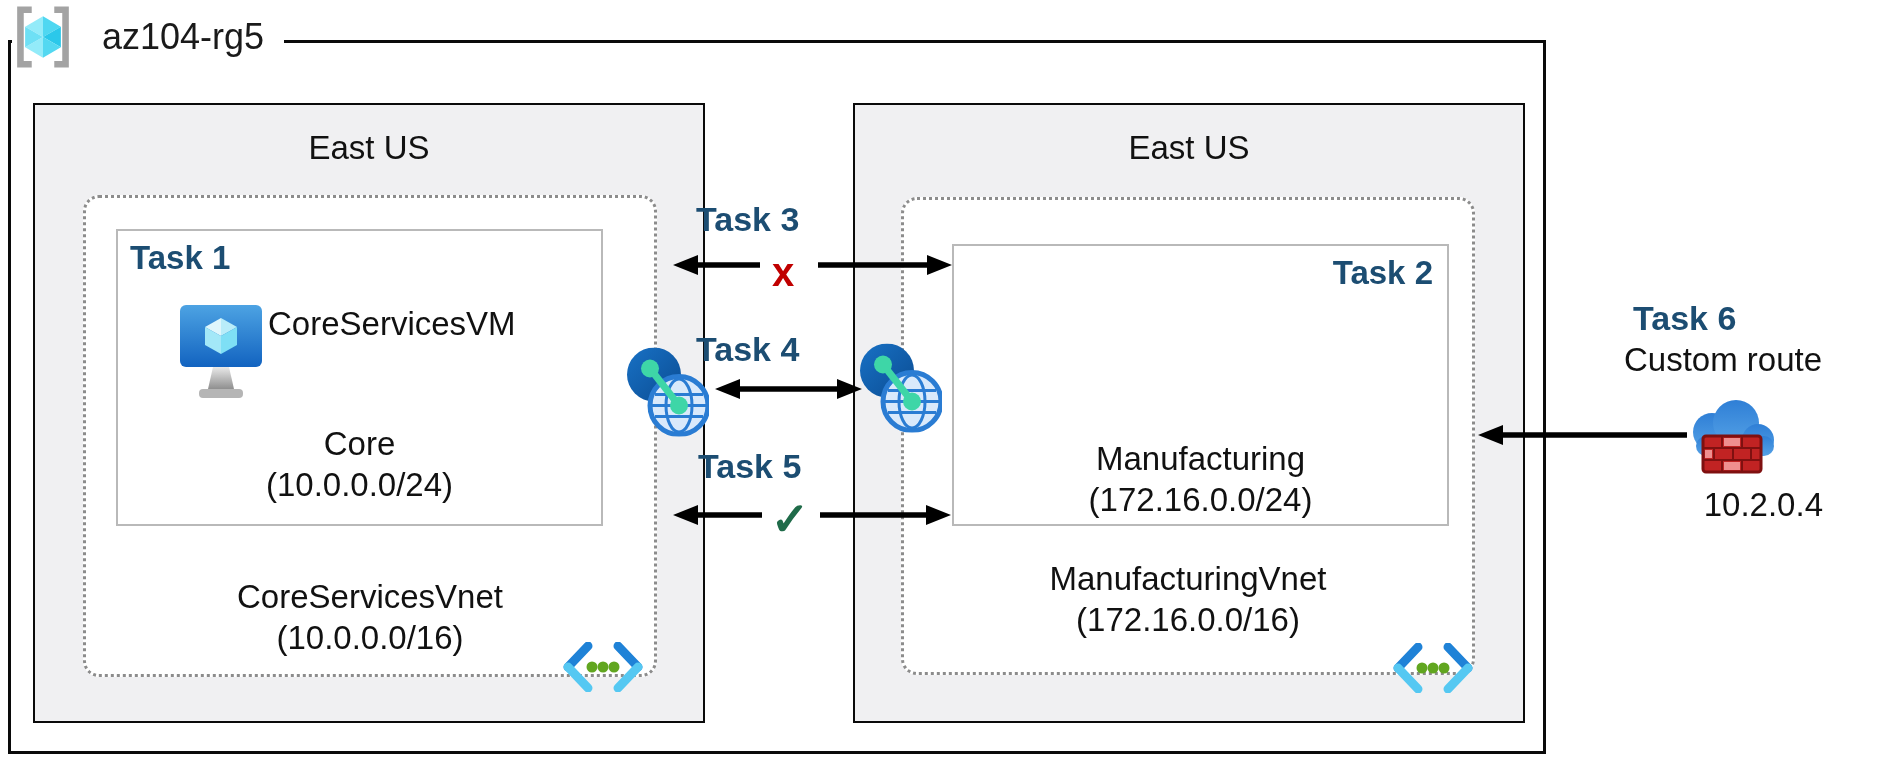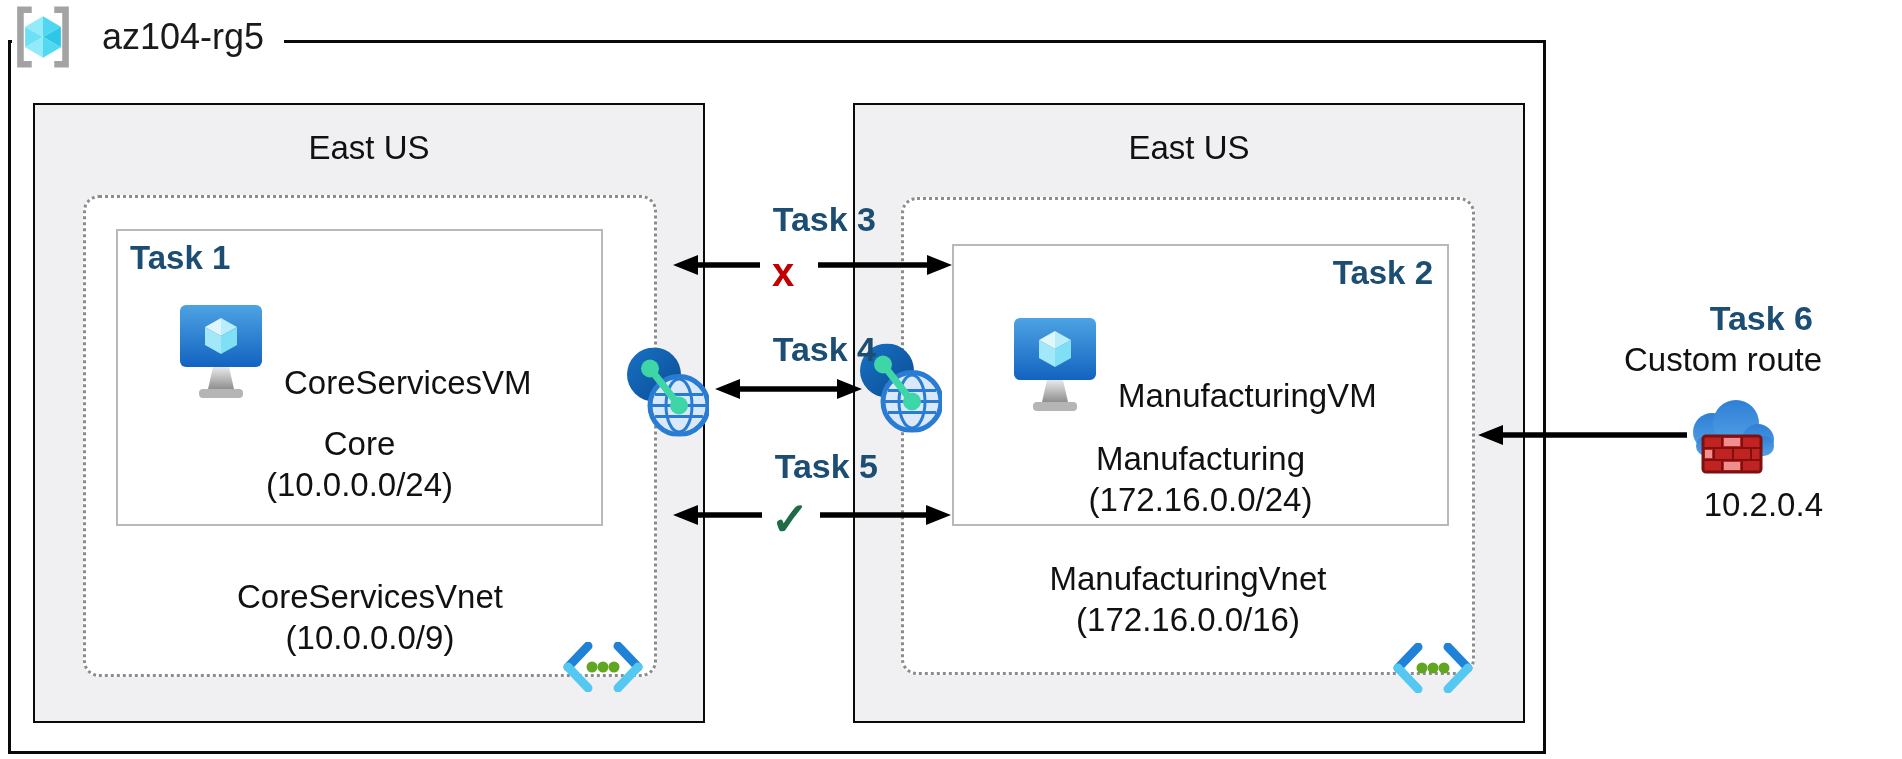--- a/index.html
+++ b/index.html
@@ -25,35 +25,35 @@
   .vnet-area.r{left:46px;top:92px;width:574px;height:478px;}
 
   
   .subnet-box{position:absolute;background:#fff;border:2px solid #b9b9b9;box-sizing:border-box;}
   .subnet-box.l{left:30px;top:31px;width:487px;height:297px;}
   .subnet-box.r{left:48px;top:44px;width:497px;height:282px;}
 
   .task-corner{position:absolute;top:8px;font-size:33px;font-weight:bold;color:#1c4d72;}
   .task-corner.tl{left:12px;} .task-corner.tr{right:14px;margin-left:36px;}
 
-  .vm-row{position:absolute;display:flex;align-items:flex-end;gap:22px;}
+  .vm-row{position:absolute;display:flex;align-items:flex-start;gap:6px;}
   .vm-row.l{left:62px;top:74px;} .vm-row.r{left:60px;top:72px;}
   .vm-name{font-size:33px;color:#111;white-space:nowrap;}
   .vm-svg{width:82px;height:97px;flex:0 0 auto;}
 
   .subnet-label{position:absolute;left:0;right:0;top:192px;text-align:center;
                 font-size:33px;line-height:41px;color:#111;}
   .vnet-label{position:absolute;left:0;right:0;text-align:center;font-size:33px;line-height:41px;color:#111;}
   .vnet-label.l{top:378px;} .vnet-label.r{top:358px;}
 
   .vnet-icon{position:absolute;width:80px;height:50px;z-index:4;}
   .vnet-icon.l{left:477px;top:444px;} .vnet-icon.r{left:489px;top:443px;}
 
   
-  .task-label{position:absolute;width:180px;text-align:right;font-size:34px;
+  .task-label{position:absolute;width:180px;text-align:left;font-size:34px;
               font-weight:bold;color:#1c4d72;z-index:5;}
   .marker-x{position:absolute;left:760px;top:250px;width:46px;text-align:center;
             font-size:40px;font-weight:bold;color:#c00000;z-index:5;}
   .marker-check{position:absolute;left:764px;top:492px;width:52px;text-align:center;
             font-size:46px;font-weight:600;color:#1f6b49;z-index:5;}
   .task6-sub{position:absolute;left:1593px;top:341px;width:260px;text-align:center;font-size:33px;color:#111;}
   .task6-ip{position:absolute;left:1623px;top:486px;width:200px;text-align:right;font-size:33px;color:#111;}
 
   .ovl{position:absolute;z-index:4;}
   .arrow-line{stroke:#000;stroke-width:5.5px;}
@@ -169,39 +169,33 @@
             </svg>
           <span class="vm-name">CoreServicesVM</span>
         </div>
         <div class="subnet-label">
           <div>Core</div>
           <div>(10.0.0.0/24)</div>
         </div>
       </div>
       <div class="vnet-label l">
         <div>CoreServicesVnet</div>
-        <div>(10.0.0.0/9)</div>
+        <div>(10.0.0.0/16)</div>
       </div>
       <svg class="vnet-icon l">
           <use href="#sym-vnet"></use>
         </svg>
     </div>
   </div>
 
   <div class="region right">
     <div class="region-title">East US</div>
     <div class="vnet-area r">
       <div class="subnet-box r">
         <div class="task-corner tr">Task 2</div>
-        <div class="vm-row r">
-          <svg class="vm-svg">
-              <use href="#sym-vm"></use>
-            </svg>
-          <span class="vm-name">ManufacturingVM</span>
-        </div>
         <div class="subnet-label">
           <div>Manufacturing</div>
           <div>(172.16.0.0/24)</div>
         </div>
       </div>
       <div class="vnet-label r">
         <div>ManufacturingVnet</div>
         <div>(172.16.0.0/16)</div>
       </div>
       <svg class="vnet-icon r">

